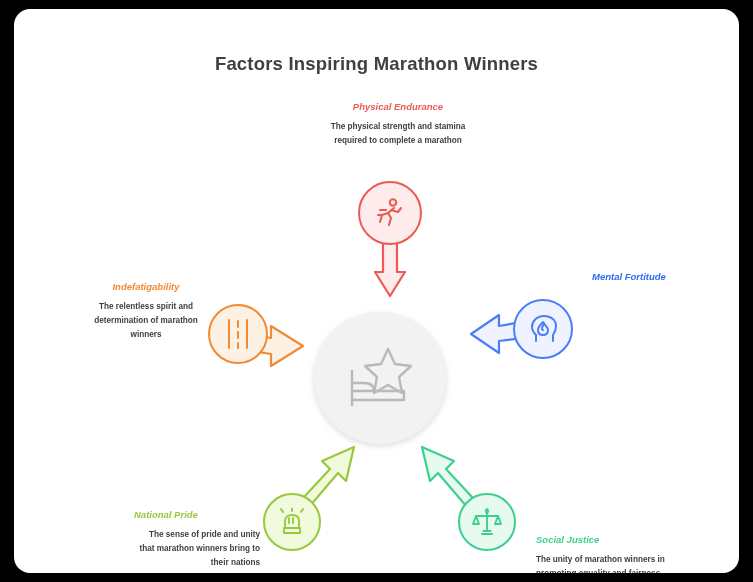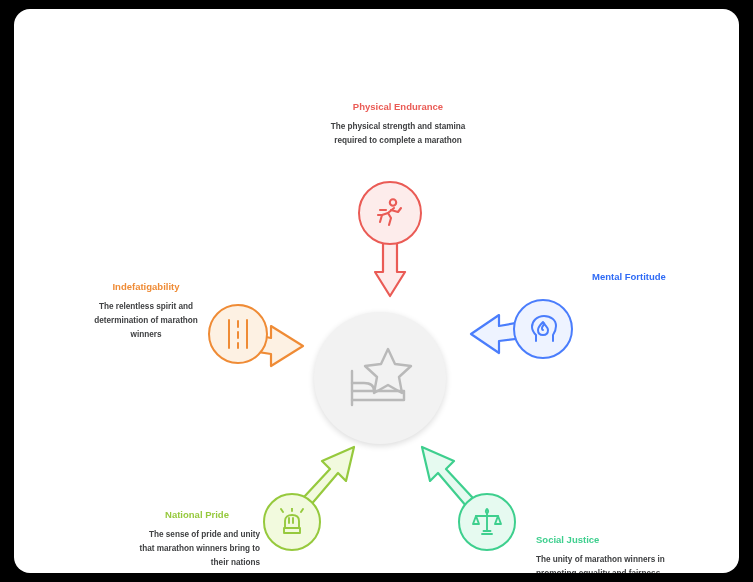--- a/index.html
+++ b/index.html
@@ -68,40 +68,42 @@
   }
 
   .label-block {
     position: absolute;
   }
   .label-title {
     font-size: 9.5px;
     font-weight: bold;
     line-height: 12px;
     margin-bottom: 7px;
+    font-style: italic;
   }
   .label-desc {
     font-size: 8.2px;
     font-weight: bold;
     line-height: 14px;
     color: #3f4042;
   }
 
   
   #lbl-physical { left: 310px; top: 92px; width: 148px; text-align: center; }
   #lbl-mental   { left: 578px; top: 262px; width: 150px; text-align: left; }
   #lbl-indefat  { left: 72px;  top: 272px; width: 120px; text-align: center; }
   #lbl-national { left: 120px; top: 500px; width: 126px; text-align: right; }
   #lbl-social   { left: 522px; top: 525px; width: 150px; text-align: left; }
 </style>
 </head>
 <body>
 
 <div id="canvas">
 
+  <div id="title">Factors Inspiring Marathon Winners</div>
 
   <svg class="connector" style="left:358px; top:205px; width:36px; height:90px;" viewBox="0 0 36 90">
     <path d="M11 0 L11 58 L3 58 L18 82 L33 58 L25 58 L25 0 Z" fill="#fdeceb" stroke="#ea5b55" stroke-width="2.2" stroke-linejoin="round"></path>
   </svg>
 
   <svg class="connector" style="left:455px; top:300px; width:80px; height:54px;" viewBox="0 0 80 54">
     <path d="M80 8 L30 17 L30 6 L2 25 L30 44 L30 32 L80 26 Z" fill="#eef3ff" stroke="#4a7dfc" stroke-width="2.2" stroke-linejoin="round"></path>
   </svg>
 
   <svg class="connector" style="left:205px; top:305px; width:86px; height:58px;" viewBox="0 0 86 58">
@@ -192,21 +194,21 @@
   <div class="label-block" id="lbl-mental">
     <div class="label-title" style="color:#2f6bf5;">Mental Fortitude</div>
   </div>
 
   <div class="label-block" id="lbl-indefat">
     <div class="label-title" style="color:#ef8b35;text-align:center;">Indefatigability</div>
     <div class="label-desc">The relentless spirit and determination of marathon winners</div>
   </div>
 
   <div class="label-block" id="lbl-national">
-    <div class="label-title" style="color:#96c93d; text-align:center;">National Pride</div>
+    <div class="label-title" style="color:#96c93d; text-align:left;">National Pride</div>
     <div class="label-desc">The sense of pride and unity that marathon winners bring to their nations</div>
   </div>
 
   <div class="label-block" id="lbl-social">
     <div class="label-title" style="color:#3ecf8e;">Social Justice</div>
     <div class="label-desc">The unity of marathon winners in promoting equality and fairness</div>
   </div>
 
 </div>
 

